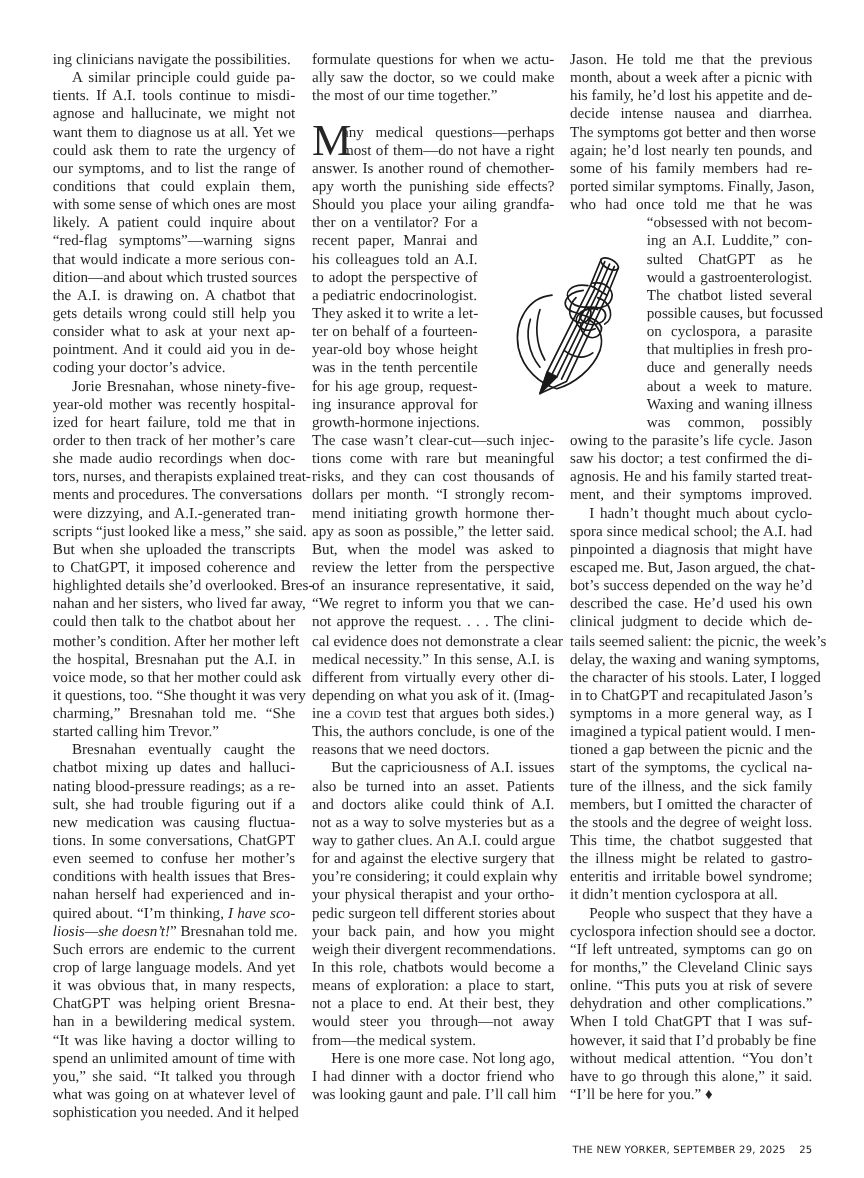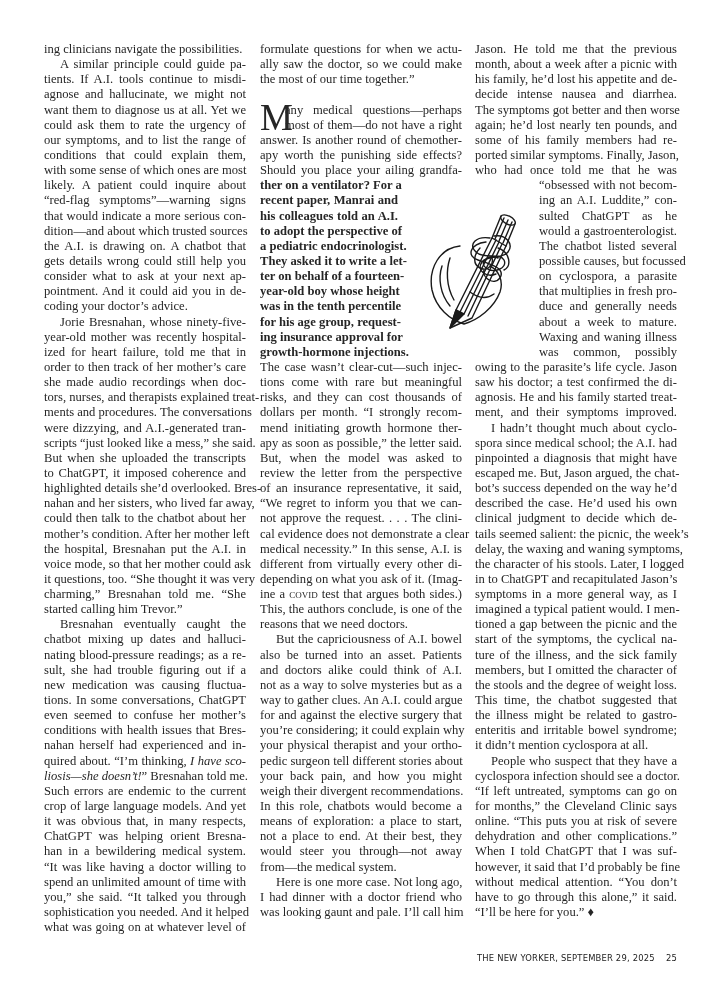--- a/index.html
+++ b/index.html
@@ -10,21 +10,21 @@
   .col .ln { display:block; white-space:nowrap; text-align:justify; text-align-last:justify; height:15.15px; overflow:visible; }
   .col .ln.last { text-align-last:left; }
   .col .ln.ind { text-indent:16px; }
   #col1 { left:44px; width:202px; }
   #col2 { left:260px; width:202px; }
   #col3 { left:475px; width:202px; }
   .gap { display:block; height:15.15px; }
   .dropcap-wrap { position:relative; }
   .dropcap { position:absolute; left:0; top:-2px; font-size:37px; line-height:34px; color:#262626; }
   .dc-line { padding-left:25px; }
-  .narrow { width:138px;font-weight:bold; }
+  .narrow { width:138px; }
   .inset { margin-left:64px; }
   .sc { font-variant:small-caps; }
   .footer { position:absolute; left:477px; top:953px; width:200px; font-size:8.4px; letter-spacing:0.2px; color:#222; font-family:"DejaVu Sans", sans-serif; display:flex; justify-content:space-between; }
   .illus { position:absolute; left:420px; top:208px; width:105px; height:125px; }
 </style>
 </head>
 <body>
 
 <div class="page">
 
@@ -79,22 +79,22 @@
       <span class="ln">quired about. “I’m thinking, <i>I have sco-</i></span>
       <span class="ln"><i>liosis—she doesn’t!</i>” Bresnahan told me.</span>
       <span class="ln">Such errors are endemic to the current</span>
       <span class="ln">crop of large language models. And yet</span>
       <span class="ln">it was obvious that, in many respects,</span>
       <span class="ln">ChatGPT was helping orient Bresna-</span>
       <span class="ln">han in a bewildering medical system.</span>
       <span class="ln">“It was like having a doctor willing to</span>
       <span class="ln">spend an unlimited amount of time with</span>
       <span class="ln">you,” she said. “It talked you through</span>
+      <span class="ln">what was going on at whatever level of</span>
       <span class="ln">sophistication you needed. And it helped</span>
-      <span class="ln">what was going on at whatever level of</span>
     </div>
 
   <div class="col" id="col2">
     <div>
         <span class="ln">formulate questions for when we actu-</span>
         <span class="ln">ally saw the doctor, so we could make</span>
         <span class="ln last">the most of our time together.”</span>
       </div>
     <span class="gap"></span>
     <div class="dropcap-wrap">
@@ -135,21 +135,21 @@
         <span class="ln">of an insurance representative, it said,</span>
         <span class="ln">“We regret to inform you that we can-</span>
         <span class="ln">not approve the request. . . . The clini-</span>
         <span class="ln">cal evidence does not demonstrate a clear</span>
         <span class="ln">medical necessity.” In this sense, A.I. is</span>
         <span class="ln">different from virtually every other di-</span>
         <span class="ln">depending on what you ask of it. (Imag-</span>
         <span class="ln">ine a <span class="sc">covid</span> test that argues both sides.)</span>
         <span class="ln">This, the authors conclude, is one of the</span>
         <span class="ln last">reasons that we need doctors.</span>
-        <span class="ln ind">But the capriciousness of A.I. bowel</span>
+        <span class="ln ind">But the capriciousness of A.I. issues</span>
         <span class="ln">also be turned into an asset. Patients</span>
         <span class="ln">and doctors alike could think of A.I.</span>
         <span class="ln">not as a way to solve mysteries but as a</span>
         <span class="ln">way to gather clues. An A.I. could argue</span>
         <span class="ln">for and against the elective surgery that</span>
         <span class="ln">you’re considering; it could explain why</span>
         <span class="ln">your physical therapist and your ortho-</span>
         <span class="ln">pedic surgeon tell different stories about</span>
         <span class="ln">your back pain, and how you might</span>
         <span class="ln">weigh their divergent recommendations.</span>

